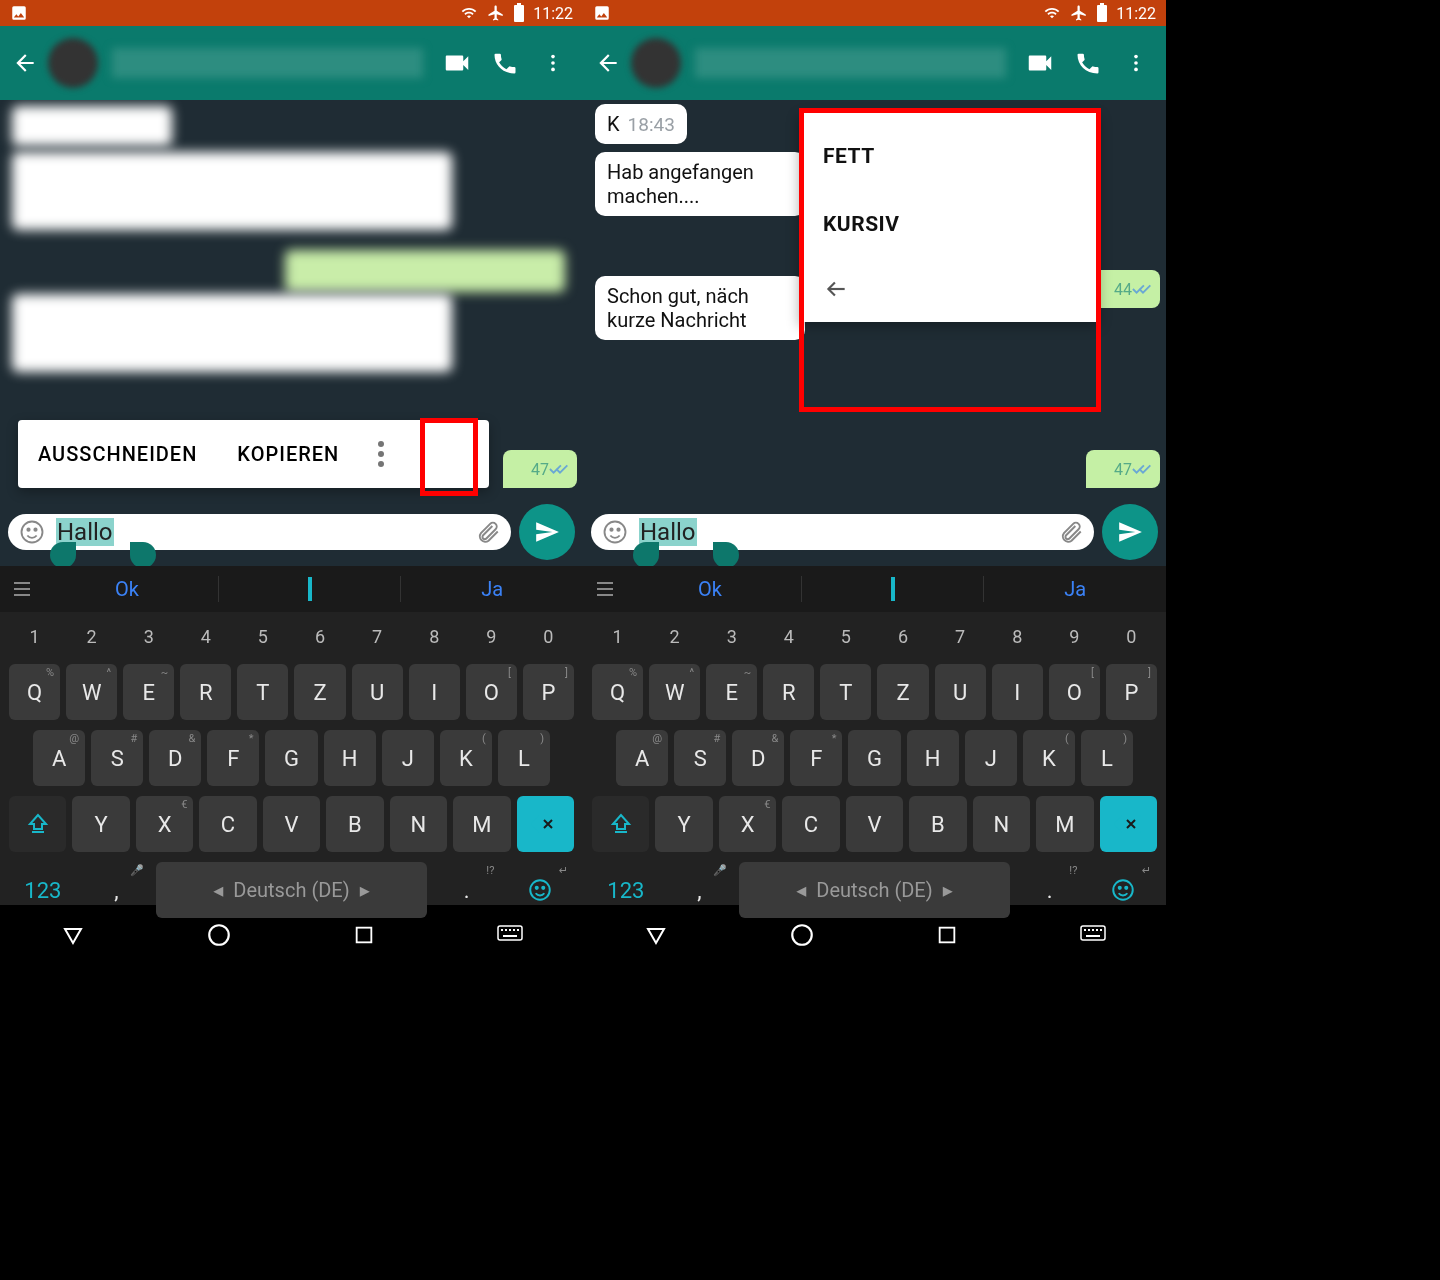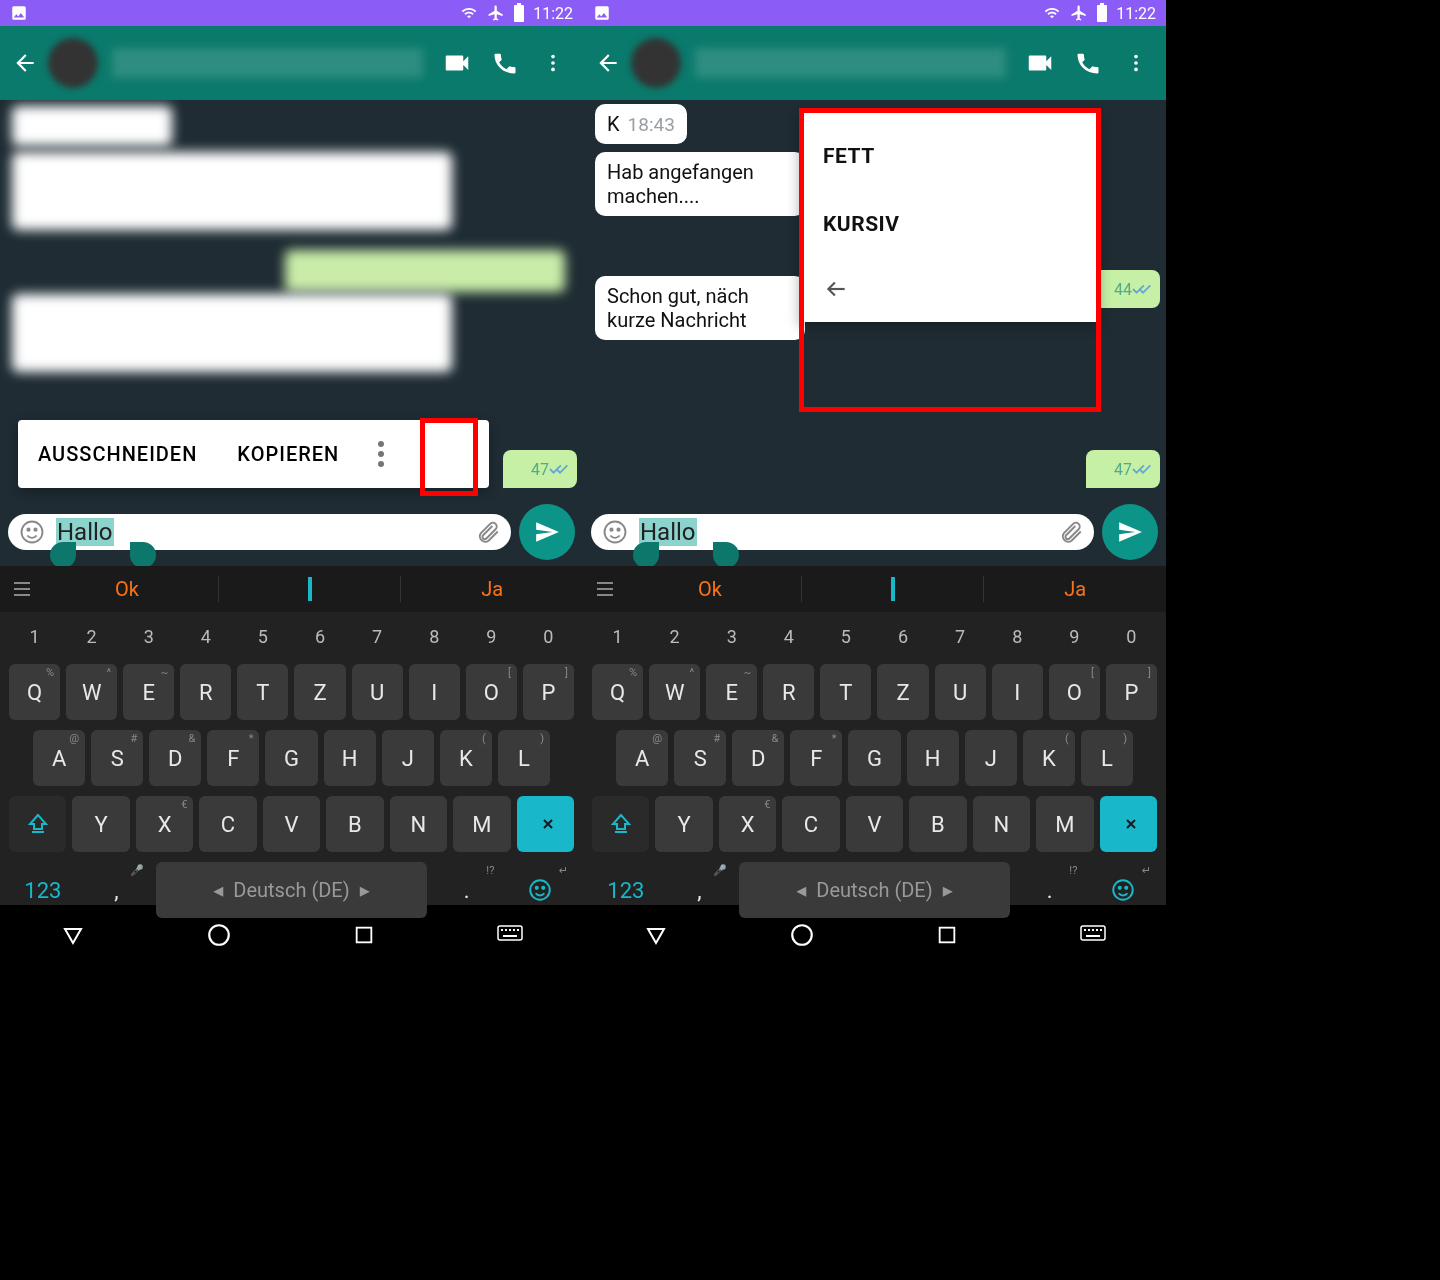--- a/index.html
+++ b/index.html
@@ -1,21 +1,21 @@
 <!DOCTYPE html>
 <html><head>
 <meta charset="utf-8">
 <style>
 * { margin: 0; padding: 0; box-sizing: border-box; font-family: Roboto, "Helvetica Neue", Arial, sans-serif; }
 body { background: #000; width: 1166px; height: 1041px; overflow: hidden; }
 .container { display: flex; width: 100%; height: 100%; }
 .screen { width: 583px; height: 1041px; position: relative; background: #1f2c34; }
 
 
-.status-bar { height: 26px; background: #8b5cf6; color: #fff; display: flex; align-items: center; justify-content: space-between; padding: 0 10px; font-size: 16px; }
+.status-bar { height: 26px; background: #c2410c; color: #fff; display: flex; align-items: center; justify-content: space-between; padding: 0 10px; font-size: 16px; }
 .status-left, .status-right { display: flex; align-items: center; gap: 8px; }
 .status-icon { display: inline-block; }
 
 
 .app-header { height: 74px; background: #0a7a6c; display: flex; align-items: center; padding: 0 10px; gap: 8px; }
 .back-arrow { width: 30px; height: 30px; display: flex; align-items: center; justify-content: center; }
 .avatar { width: 50px; height: 50px; border-radius: 50%; background: #333; filter: blur(3px); }
 .contact-name { flex: 1; height: 30px; background: #2d8d80; margin: 0 6px; filter: blur(4px); }
 .header-icon { width: 40px; height: 40px; display: flex; align-items: center; justify-content: center; }
 
@@ -47,21 +47,21 @@
 .selection { background: #8bd3cc; padding: 0 1px;}
 .send-btn { width: 56px; height: 56px; border-radius: 50%; background: #0d9488; display: flex; align-items: center; justify-content: center; }
 .sel-handle { position: absolute; width: 26px; height: 26px; border-radius: 50%; background: #0d776b; }
 .sel-handle.left { border-top-right-radius: 0; }
 .sel-handle.right { border-top-left-radius: 0; }
 
 
 .suggestion-row { height: 46px; background: #1a1a1a; display: flex; align-items: center; }
 .sug-hamburger { width: 36px; display:flex; flex-direction:column; gap:4px; align-items:center; padding-left:8px;}
 .sug-hamburger span{width:16px;height:2px;background:#888;}
-.sug-item { flex: 1; text-align: center; color: #f97316; font-size: 20px; }
+.sug-item { flex: 1; text-align: center; color: #3b82f6; font-size: 20px; }
 .sug-cursor { width: 4px; height: 24px; background: #18b7c9; }
 .sug-div { width:1px; height:26px; background:#333; }
 
 
 .keyboard { background: #222; padding: 6px 4px 0; height: 293px;}
 .kb-row { display: flex; justify-content: space-between; margin-bottom: 10px; padding: 0 2px; }
 .kb-key { flex: 1; height: 56px; margin: 0 3px; background: #3a3a3a; border-radius: 6px; color: #e8e8e8; display: flex; align-items: center; justify-content: center; font-size: 22px; position: relative; }
 .kb-num-row .kb-key { background: transparent; height: 36px; font-size: 18px; color:#bbb;}
 .kb-key .alt { position: absolute; top: 2px; right: 6px; font-size: 11px; color: #888; }
 .kb-key.shift { background: #2a2a2a; }

